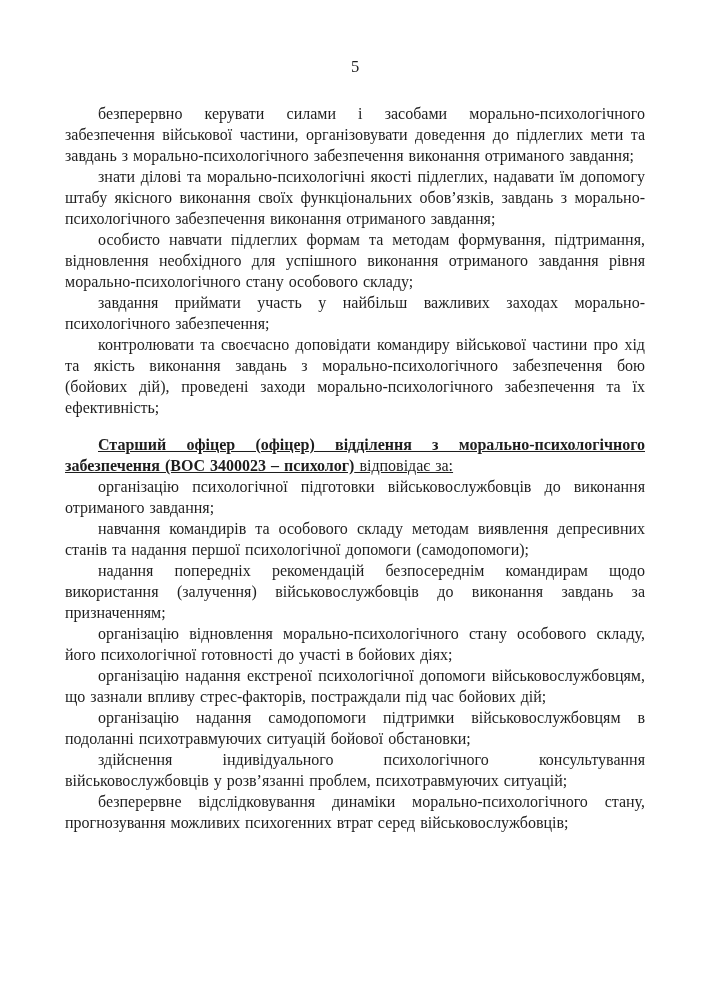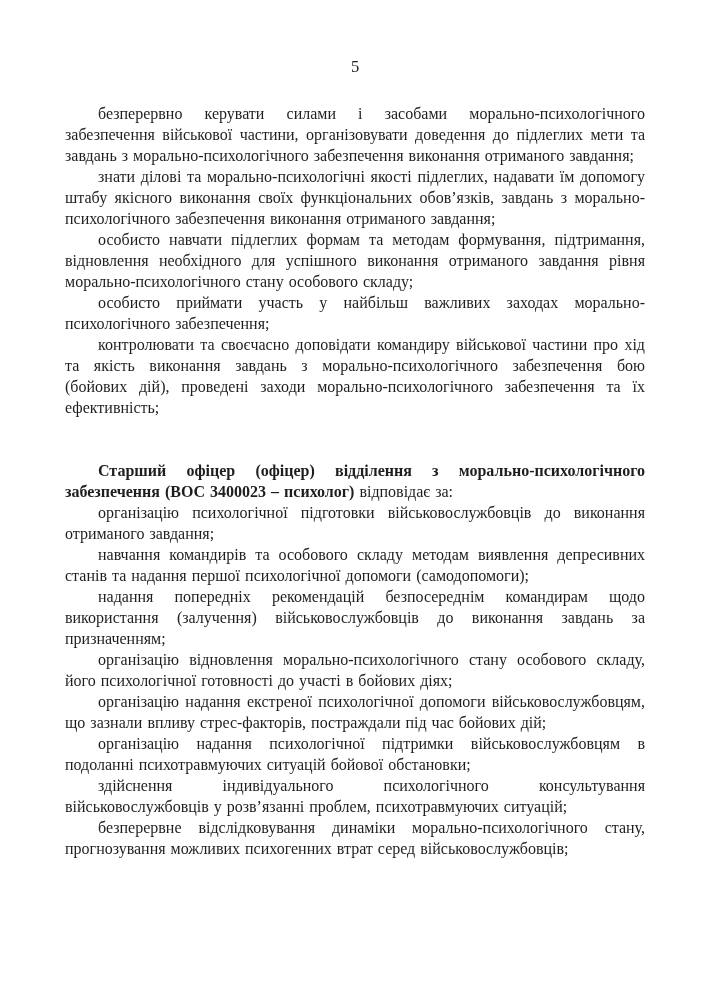--- a/index.html
+++ b/index.html
@@ -29,43 +29,44 @@
   }
   p.body {
     margin: 0;
     font-size: 16px;
     line-height: 21px;
     text-align: justify;
     text-indent: 33px;
     word-spacing: 1px;
   }
   p.section-heading {
-    margin-top: 42px;
+    margin-top: 16px;
+    text-decoration: underline;
   }
   p.section-heading strong {
     font-weight: bold;
   }
 </style>
 </head>
 <body>
 
 <div class="page">
 
   <div class="page-number">5</div>
 
   <p class="body">безперервно керувати силами і засобами морально-психологічного забезпечення військової частини, організовувати доведення до підлеглих мети та завдань з морально-психологічного забезпечення виконання отриманого завдання;</p>
   <p class="body">знати ділові та морально-психологічні якості підлеглих, надавати їм допомогу штабу якісного виконання своїх функціональних обов’язків, завдань з морально-психологічного забезпечення виконання отриманого завдання;</p>
   <p class="body">особисто навчати підлеглих формам та методам формування, підтримання, відновлення необхідного для успішного виконання отриманого завдання рівня морально-психологічного стану особового складу;</p>
-  <p class="body">особисто приймати участь у найбільш важливих заходах морально-психологічного забезпечення;</p>
+  <p class="body">завдання приймати участь у найбільш важливих заходах морально-психологічного забезпечення;</p>
   <p class="body">контролювати та своєчасно доповідати командиру військової частини про хід та якість виконання завдань з морально-психологічного забезпечення бою (бойових дій), проведені заходи морально-психологічного забезпечення та їх ефективність;</p>
 
   <p class="body section-heading"><strong>Старший офіцер (офіцер) відділення з морально-психологічного забезпечення (ВОС 3400023 – психолог)</strong><span> відповідає за:</span></p>
 
   <p class="body">організацію психологічної підготовки військовослужбовців до виконання отриманого завдання;</p>
   <p class="body">навчання командирів та особового складу методам виявлення депресивних станів та надання першої психологічної допомоги (самодопомоги);</p>
   <p class="body">надання попередніх рекомендацій безпосереднім командирам щодо використання (залучення) військовослужбовців до виконання завдань за призначенням;</p>
   <p class="body">організацію відновлення морально-психологічного стану особового складу, його психологічної готовності до участі в бойових діях;</p>
   <p class="body">організацію надання екстреної психологічної допомоги військовослужбовцям, що зазнали впливу стрес-факторів, постраждали під час бойових дій;</p>
-  <p class="body">організацію надання психологічної підтримки військовослужбовцям в подоланні психотравмуючих ситуацій бойової обстановки;</p>
+  <p class="body">організацію надання самодопомоги підтримки військовослужбовцям в подоланні психотравмуючих ситуацій бойової обстановки;</p>
   <p class="body">здійснення індивідуального психологічного консультування військовослужбовців у розв’язанні проблем, психотравмуючих ситуацій;</p>
   <p class="body">безперервне відслідковування динаміки морально-психологічного стану, прогнозування можливих психогенних втрат серед військовослужбовців;</p>
 
 </div>
 
 </body></html>

